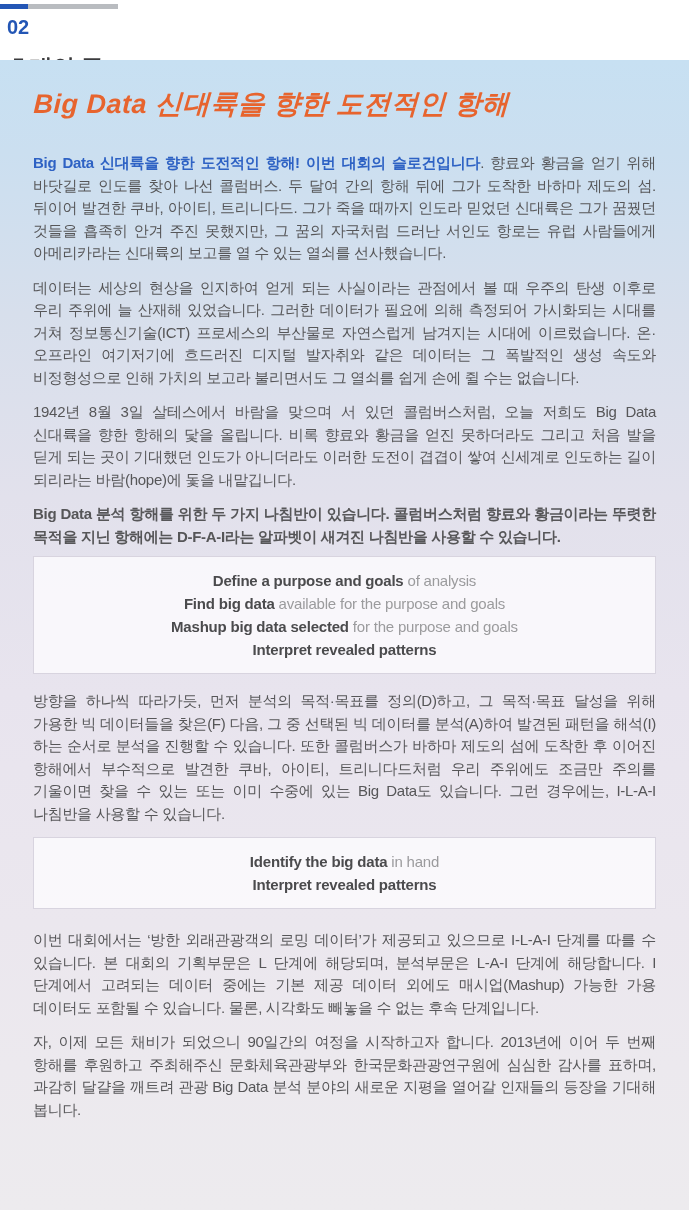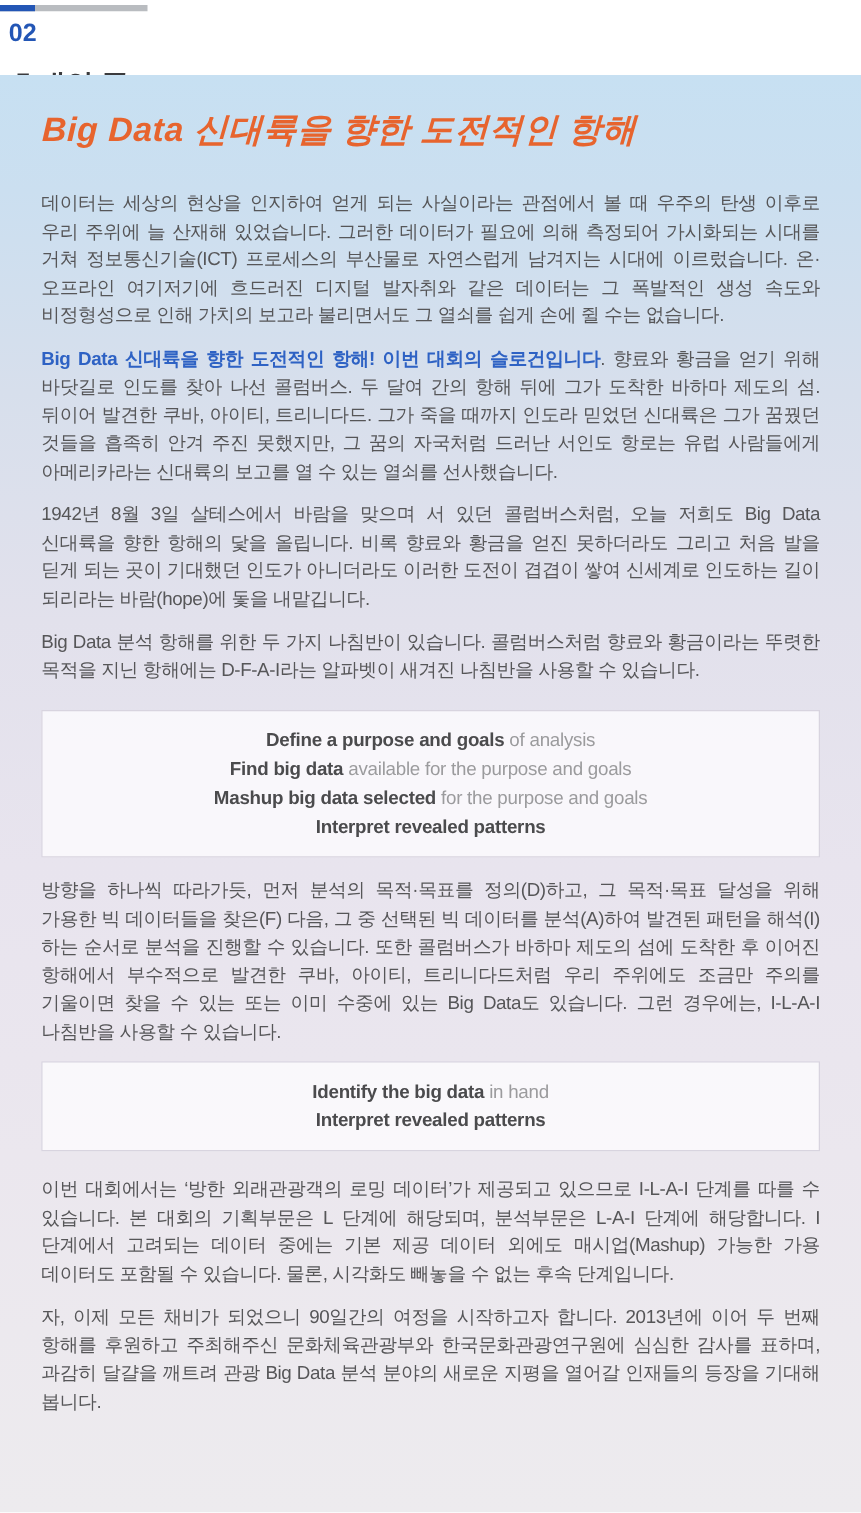--- a/index.html
+++ b/index.html
@@ -60,21 +60,21 @@
 
   .para {
     color: #565658;
     font-size: 15px;
     line-height: 1.5;
     text-align: justify;
     letter-spacing: -0.3px;
     margin-bottom: 12px;
     word-break: keep-all;
   }
-  .para.tight { margin-bottom: 20px; }
+  .para.tight { margin-bottom: 8px; font-weight: bold; }
   .highlight-blue {
     color: #2e62c4;
     font-weight: bold;
   }
 
   .compass-box {
     background: rgba(252, 251, 254, 0.82);
     border: 1px solid #d8d4df;
     padding: 12px 20px;
     margin: 0 0 16px 0;
@@ -100,23 +100,23 @@
   <div class="header-row">
     <span class="section-number">02</span>
     <span class="section-title">초대의 글</span>
   </div>
 </header>
 
 <main class="panel">
 
   <h1 class="main-title">Big Data 신대륙을 향한 도전적인 항해</h1>
 
+  <p class="para"><span class="highlight-blue">Big Data 신대륙을 향한 도전적인 항해! 이번 대회의 슬로건입니다</span><span>. 향료와 황금을 얻기 위해 바닷길로 인도를 찾아 나선 콜럼버스. 두 달여 간의 항해 뒤에 그가 도착한 바하마 제도의 섬. 뒤이어 발견한 쿠바, 아이티, 트리니다드. 그가 죽을 때까지 인도라 믿었던 신대륙은 그가 꿈꿨던 것들을 흡족히 안겨 주진 못했지만, 그 꿈의 자국처럼 드러난 서인도 항로는 유럽 사람들에게 아메리카라는 신대륙의 보고를 열 수 있는 열쇠를 선사했습니다.</span></p>
+
   <p class="para">데이터는 세상의 현상을 인지하여 얻게 되는 사실이라는 관점에서 볼 때 우주의 탄생 이후로 우리 주위에 늘 산재해 있었습니다. 그러한 데이터가 필요에 의해 측정되어 가시화되는 시대를 거쳐 정보통신기술(ICT) 프로세스의 부산물로 자연스럽게 남겨지는 시대에 이르렀습니다. 온·오프라인 여기저기에 흐드러진 디지털 발자취와 같은 데이터는 그 폭발적인 생성 속도와 비정형성으로 인해 가치의 보고라 불리면서도 그 열쇠를 쉽게 손에 쥘 수는 없습니다.</p>
-
-  <p class="para"><span class="highlight-blue">Big Data 신대륙을 향한 도전적인 항해! 이번 대회의 슬로건입니다</span><span>. 향료와 황금을 얻기 위해 바닷길로 인도를 찾아 나선 콜럼버스. 두 달여 간의 항해 뒤에 그가 도착한 바하마 제도의 섬. 뒤이어 발견한 쿠바, 아이티, 트리니다드. 그가 죽을 때까지 인도라 믿었던 신대륙은 그가 꿈꿨던 것들을 흡족히 안겨 주진 못했지만, 그 꿈의 자국처럼 드러난 서인도 항로는 유럽 사람들에게 아메리카라는 신대륙의 보고를 열 수 있는 열쇠를 선사했습니다.</span></p>
 
   <p class="para">1942년 8월 3일 살테스에서 바람을 맞으며 서 있던 콜럼버스처럼, 오늘 저희도 Big Data 신대륙을 향한 항해의 닻을 올립니다. 비록 향료와 황금을 얻진 못하더라도 그리고 처음 발을 딛게 되는 곳이 기대했던 인도가 아니더라도 이러한 도전이 겹겹이 쌓여 신세계로 인도하는 길이 되리라는 바람(hope)에 돛을 내맡깁니다.</p>
 
   <p class="para tight">Big Data 분석 항해를 위한 두 가지 나침반이 있습니다. 콜럼버스처럼 향료와 황금이라는 뚜렷한 목적을 지닌 항해에는 D-F-A-I라는 알파벳이 새겨진 나침반을 사용할 수 있습니다.</p>
 
   <div class="compass-box">
     <div class="compass-line"><span class="b">Define a purpose and goals</span><span class="r"> of analysis</span></div>
     <div class="compass-line"><span class="b">Find big data</span><span class="r"> available for the purpose and goals</span></div>
     <div class="compass-line"><span class="b">Mashup big data selected</span><span class="r"> for the purpose and goals</span></div>
     <div class="compass-line"><span class="b">Interpret revealed patterns</span><span class="r"></span></div>

